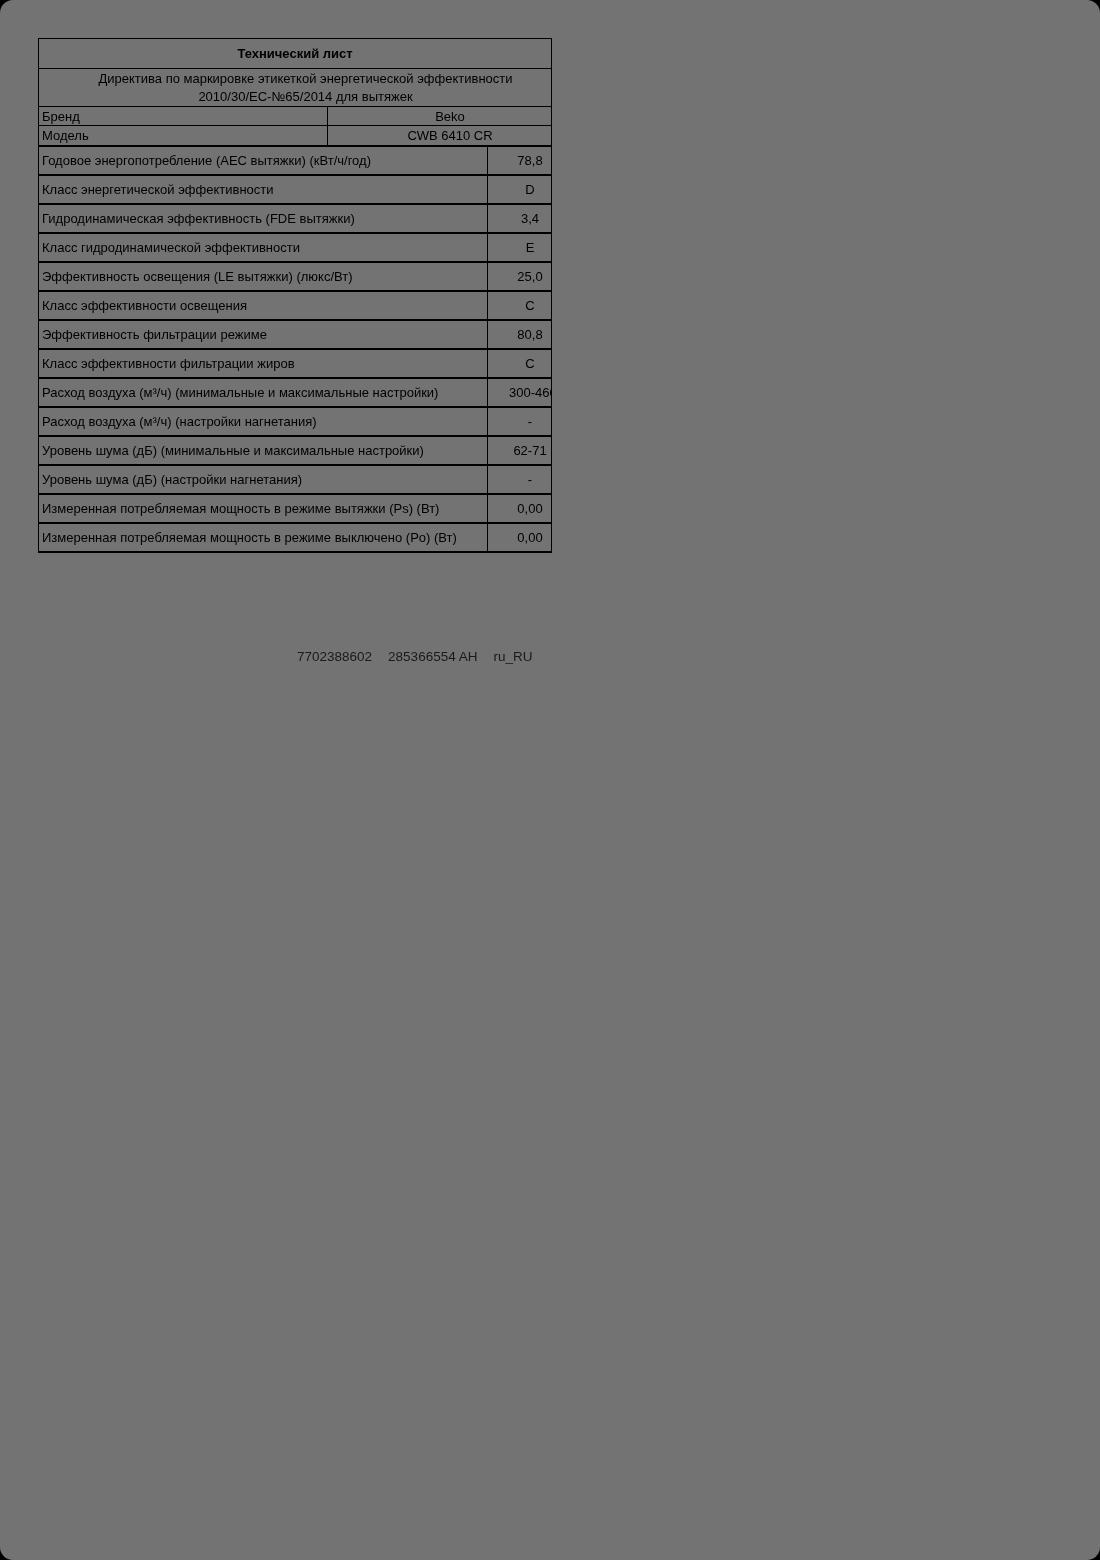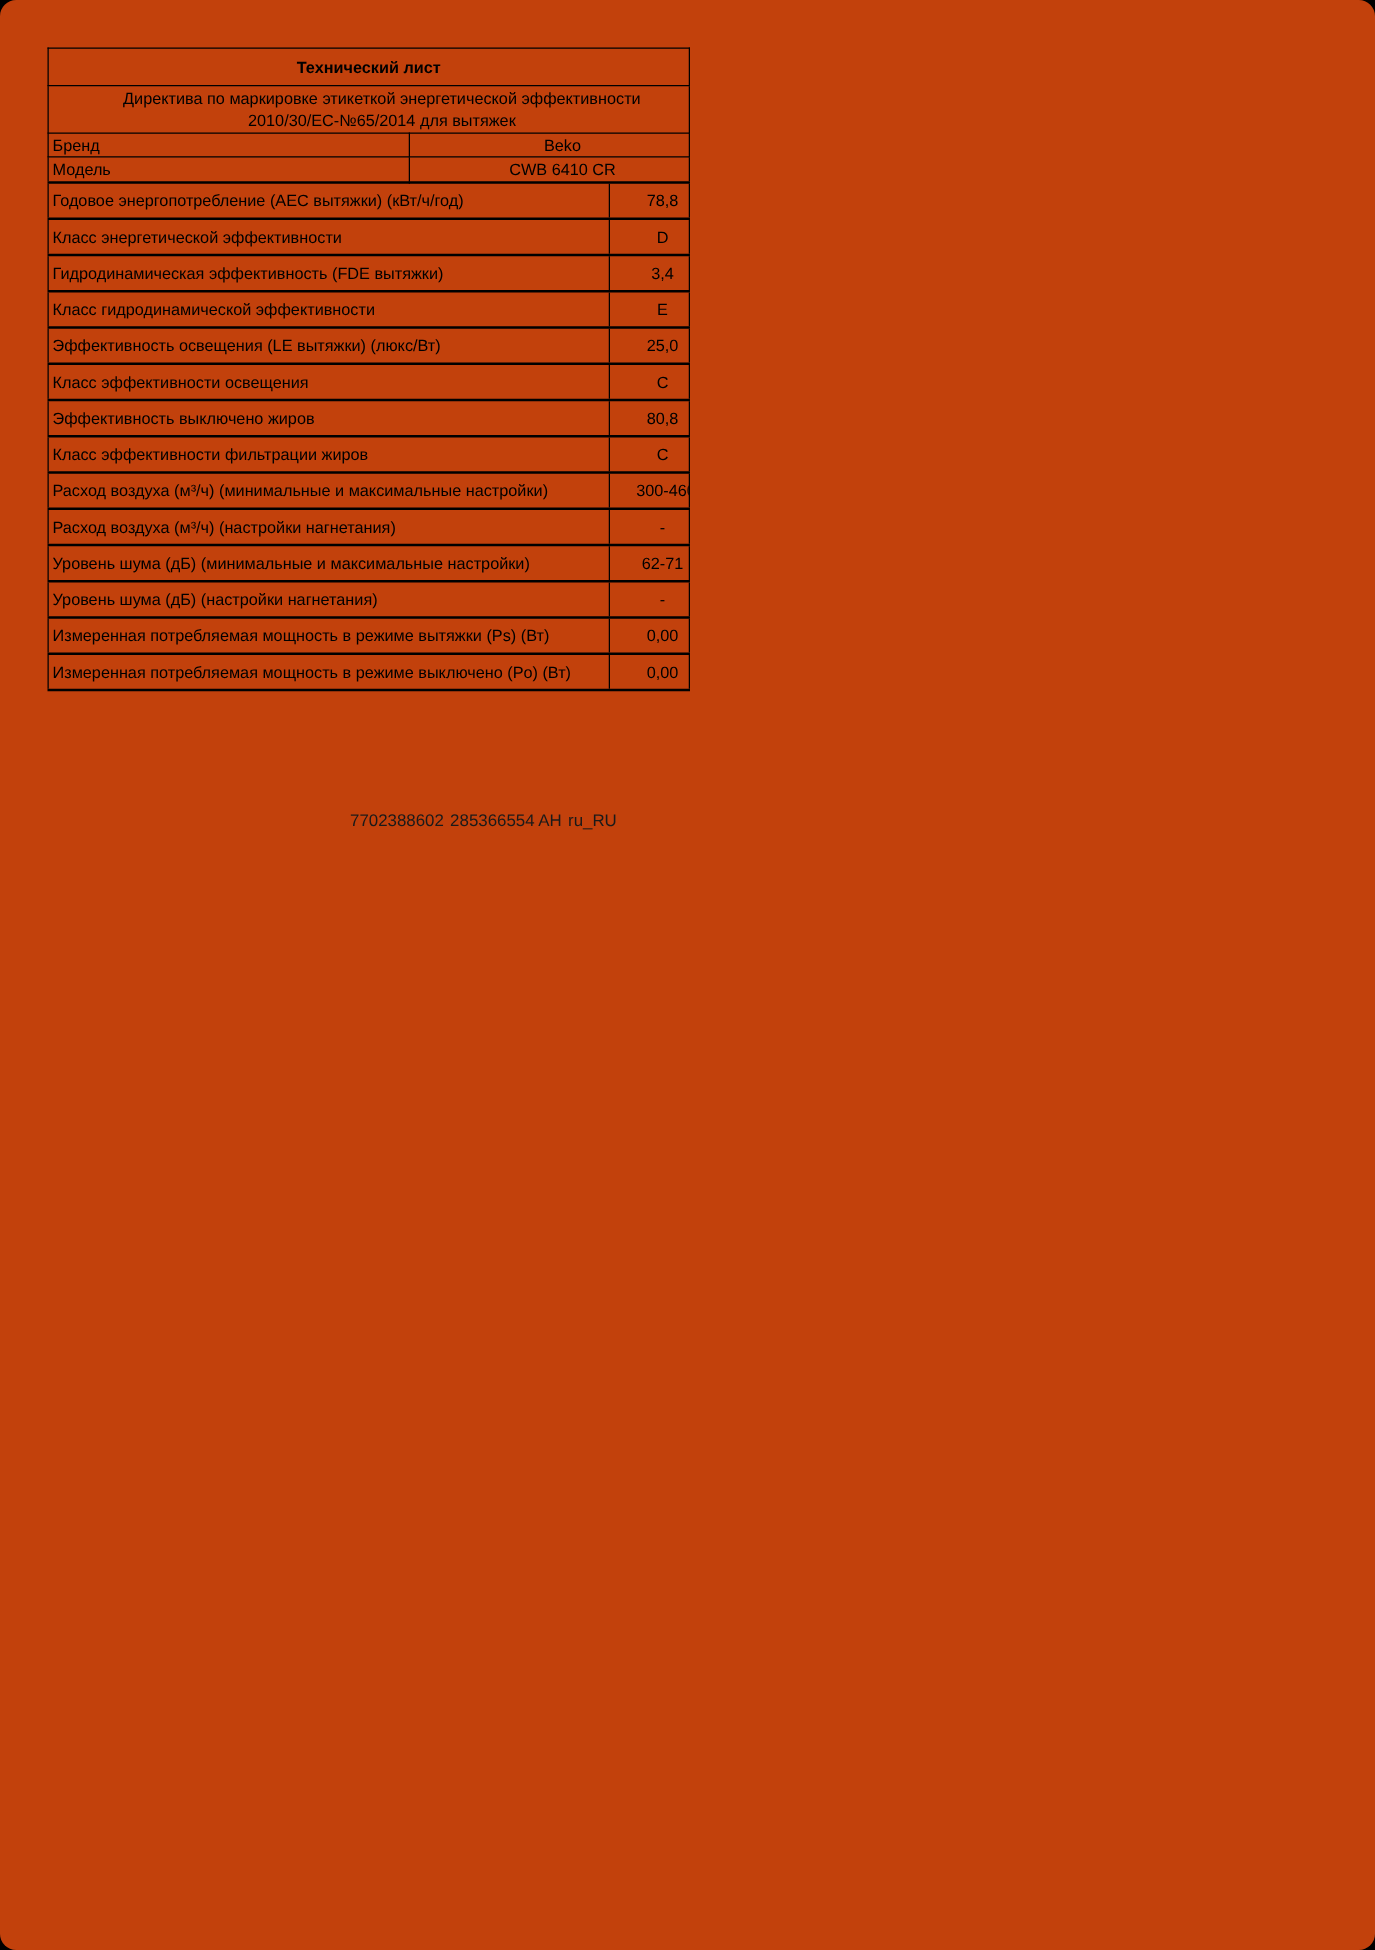--- a/index.html
+++ b/index.html
@@ -6,21 +6,21 @@
   html, body {
     width: 1100px; height: 1560px;
     background: #000000;
     font-family: "Liberation Sans", sans-serif;
     color: #000000;
   }
   .page {
     position: absolute;
     left: 0; top: 0;
     width: 1100px; height: 1560px;
-    background: #c2410c;
+    background: #737373;
     border-radius: 13px;
     overflow: hidden;
   }
   table.spec {
     position: absolute;
     left: 38px; top: 38px;
     width: 513px;
     border-collapse: collapse;
     table-layout: fixed;
   }
@@ -41,23 +41,23 @@
   td.c-title {
     text-align: center;
     font-weight: bold;
     font-size: 13.5px;
   }
   td.c-center { text-align: center; padding-left: 21px; }
   td.c-label  { text-align: left; padding-left: 3px; margin-left: 12px; }
   .directive-line { text-align: center; line-height: 1.35; white-space: nowrap; }
   .footer {
     position: absolute;
-    left: 280px; top: 649px;
+    left: 297px; top: 649px;
     display: flex;
-    gap: 5px;
+    gap: 16px;
     font-size: 13.5px;
     color: #1a1a1a;
   }
 </style>
 </head>
 <body>
 
 <div class="page">
 
   <table class="spec">
@@ -103,21 +103,21 @@
       </tr>
       <tr class="row-data">
         <td colspan="2" class="c-label">Эффективность освещения (LE вытяжки) (люкс/Вт)</td>
         <td class="c-center">25,0</td>
       </tr>
       <tr class="row-data">
         <td colspan="2" class="c-label">Класс эффективности освещения</td>
         <td class="c-center">C</td>
       </tr>
       <tr class="row-data">
-        <td colspan="2" class="c-label">Эффективность выключено жиров</td>
+        <td colspan="2" class="c-label">Эффективность фильтрации режиме</td>
         <td class="c-center">80,8</td>
       </tr>
       <tr class="row-data">
         <td colspan="2" class="c-label">Класс эффективности фильтрации жиров</td>
         <td class="c-center">C</td>
       </tr>
       <tr class="row-data">
         <td colspan="2" class="c-label">Расход воздуха (м³/ч) (минимальные и максимальные настройки)</td>
         <td class="c-center">300-460</td>
       </tr>

